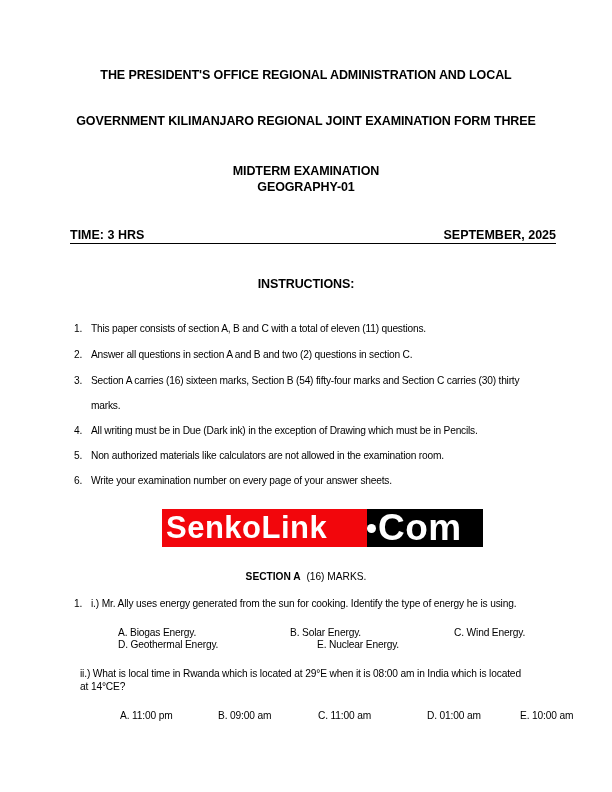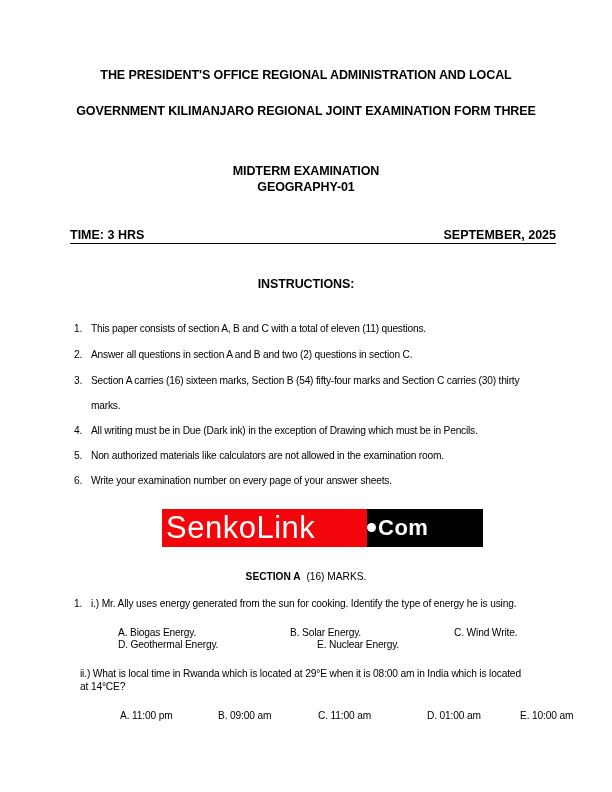--- a/index.html
+++ b/index.html
@@ -11,36 +11,36 @@
                 border-bottom: 1.3px solid #000; height: 15px;
                 font-weight: bold; font-size: 12.5px; }
     .timeline .l { position: absolute; left: 0; top: 0; }
     .timeline .r { position: absolute; right: 0; top: 0; }
     .instr { position: absolute; left: 74px; font-size: 10.2px; letter-spacing: -0.2px; }
     .instr .num { position: absolute; left: 0; width: 14px; }
     .instr .txt { position: absolute; left: 17px; white-space: nowrap; }
     .logo { position: absolute; left: 162px; top: 509px; width: 321px; height: 38px;
             display: flex; }
     .logo .red { background: #f2060c; width: 205px; height: 100%; color: #fff;
-                 font-weight: normal; font-size: 31px; line-height: 38px;
+                 font-weight: bold; font-size: 31px; line-height: 38px;
                  padding-left: 4px; box-sizing: border-box; letter-spacing: 0.5px; }
     .logo .blk { background: #000; flex: 1; height: 100%; color: #fff;
-                 font-weight: bold; font-size: 22px; line-height: 38px; letter-spacing: 0.5px; }
+                 font-weight: bold; font-size: 37px; line-height: 38px; letter-spacing: 0.5px; }
     .logo .dot { display: inline-block; width: 9px; height: 9px; border-radius: 50%;
                  background: #fff; vertical-align: middle; margin: 0 2px 4px 0; }
     .sec { position: absolute; left: 0; width: 612px; top: 571px; text-align: center;
            font-size: 10.2px; }
     .sec b { font-weight: bold; }
     .q { position: absolute; font-size: 10.2px; white-space: nowrap; letter-spacing: -0.15px; }
   </style>
 </head>
 <body>
 
 <div class="hdr" style="top:68px;">THE PRESIDENT'S OFFICE REGIONAL ADMINISTRATION AND LOCAL</div>
-<div class="hdr" style="top:104px;text-align:center;">GOVERNMENT KILIMANJARO REGIONAL JOINT EXAMINATION FORM THREE</div>
+<div class="hdr" style="top:114px;text-align:center;">GOVERNMENT KILIMANJARO REGIONAL JOINT EXAMINATION FORM THREE</div>
 <div class="hdr" style="top:132px;margin-top:32px;">MIDTERM EXAMINATION</div>
 <div class="hdr" style="top:180px;">GEOGRAPHY-01</div>
 
 <div class="timeline">
   <span class="l">TIME: 3 HRS</span>
   <span class="r">SEPTEMBER, 2025</span>
 </div>
 
 <div class="hdr" style="top:277px;">INSTRUCTIONS:</div>
 
@@ -83,21 +83,21 @@
 
 <div class="sec">
   <b>SECTION A</b>&nbsp;&nbsp;<span>(16) MARKS.</span>
 </div>
 
 <div class="q" style="left:74px; top:598px;">1.</div>
 <div class="q" style="left:91px; top:598px;">i.) Mr. Ally uses energy generated from the sun for cooking. Identify the type of energy he is using.</div>
 
 <div class="q" style="left:118px; top:627px;">A. Biogas Energy.</div>
 <div class="q" style="left:290px; top:627px;">B. Solar Energy.</div>
-<div class="q" style="left:454px; top:627px;">C. Wind Write.</div>
+<div class="q" style="left:454px; top:627px;">C. Wind Energy.</div>
 <div class="q" style="left:118px; top:639px;">D. Geothermal Energy.</div>
 <div class="q" style="left:317px; top:639px;">E. Nuclear Energy.</div>
 
 <div class="q" style="left:80px; top:668px;text-align:center;">ii.) What is local time in Rwanda which is located at 29°E when it is 08:00 am in India which is located</div>
 <div class="q" style="left:80px; top:681px;">at 14°CE?</div>
 
 <div class="q" style="left:120px; top:710px;">A. 11:00 pm</div>
 <div class="q" style="left:218px; top:710px;">B. 09:00 am</div>
 <div class="q" style="left:318px; top:710px;text-align:right;">C. 11:00 am</div>
 <div class="q" style="left:427px; top:710px;">D. 01:00 am</div>

